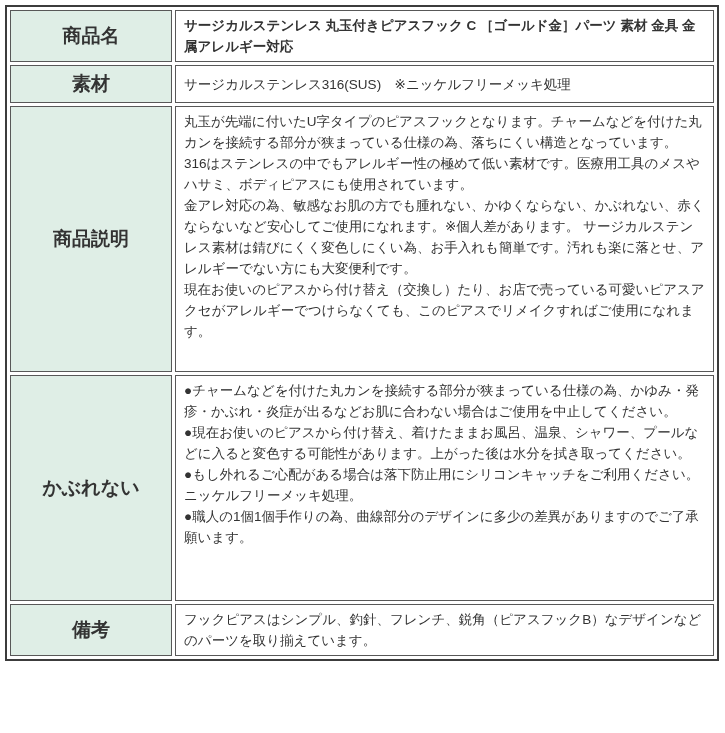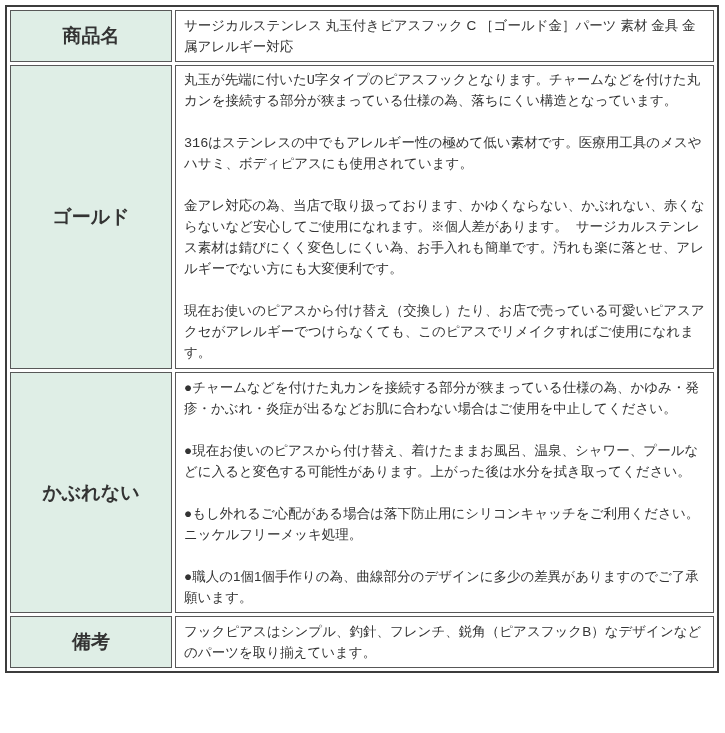--- a/index.html
+++ b/index.html
@@ -36,45 +36,53 @@
     background: #ffffff;
     font-size: 13.5px;
     line-height: 21px;
     color: #333333;
     vertical-align: middle;
     padding: 4px 8px;
     word-break: break-all;
   }
   td.value.top { vertical-align: top; }
   .cell p { margin: 0; }
-  .cell p + p { margin-top: 21px; }
-  .cell.h-desc { min-height: 256px; font-family: Liberation Mono, monospace; }
+  .cell p + p { }
+  .cell.h-desc { min-height: 256px; }
   .cell.h-note { min-height: 216px; }
-  .bold { font-weight: normal; }
+  .bold { font-weight: bold; }
 </style>
 </head>
 <body>
 
 <table class="spec">
   <tbody>
     <tr>
       <th class="label">商品名</th>
       <td class="value">
         <div class="cell">
           <p class="bold">サージカルステンレス 丸玉付きピアスフック C ［ゴールド金］パーツ 素材 金具 金属アレルギー対応</p>
         </div>
       </td>
     </tr>
     <tr>
-      <th class="label">ゴールド</th>
+      <th class="label">素材</th>
+      <td class="value">
+        <div class="cell">
+          <p>サージカルステンレス316(SUS)　※ニッケルフリーメッキ処理</p>
+        </div>
+      </td>
+    </tr>
+    <tr>
+      <th class="label">商品説明</th>
       <td class="value top">
         <div class="cell h-desc">
           <p>丸玉が先端に付いたU字タイプのピアスフックとなります。チャームなどを付けた丸カンを接続する部分が狭まっている仕様の為、落ちにくい構造となっています。</p>
           <p>316はステンレスの中でもアレルギー性の極めて低い素材です。医療用工具のメスやハサミ、ボディピアスにも使用されています。</p>
-          <p>金アレ対応の為、当店で取り扱っております、かゆくならない、かぶれない、赤くならないなど安心してご使用になれます。※個人差があります。 サージカルステンレス素材は錆びにくく変色しにくい為、お手入れも簡単です。汚れも楽に落とせ、アレルギーでない方にも大変便利です。</p>
+          <p>金アレ対応の為、敏感なお肌の方でも腫れない、かゆくならない、かぶれない、赤くならないなど安心してご使用になれます。※個人差があります。 サージカルステンレス素材は錆びにくく変色しにくい為、お手入れも簡単です。汚れも楽に落とせ、アレルギーでない方にも大変便利です。</p>
           <p>現在お使いのピアスから付け替え（交換し）たり、お店で売っている可愛いピアスアクセがアレルギーでつけらなくても、このピアスでリメイクすればご使用になれます。</p>
         </div>
       </td>
     </tr>
     <tr>
       <th class="label">かぶれない</th>
       <td class="value top">
         <div class="cell h-note">
           <p>●チャームなどを付けた丸カンを接続する部分が狭まっている仕様の為、かゆみ・発疹・かぶれ・炎症が出るなどお肌に合わない場合はご使用を中止してください。</p>
           <p>●現在お使いのピアスから付け替え、着けたままお風呂、温泉、シャワー、プールなどに入ると変色する可能性があります。上がった後は水分を拭き取ってください。</p>

